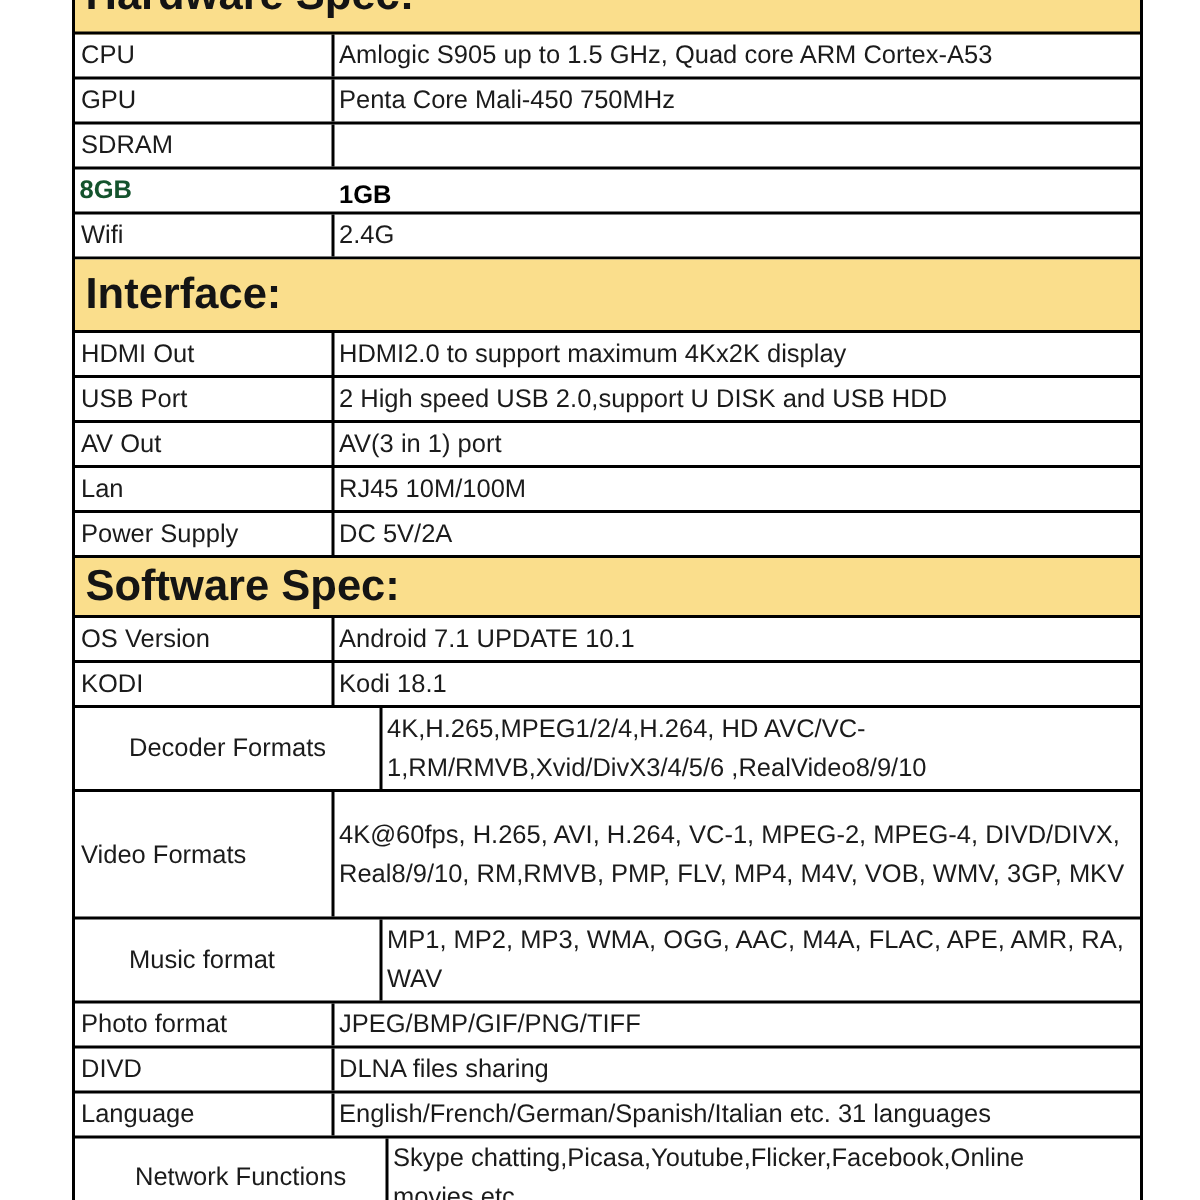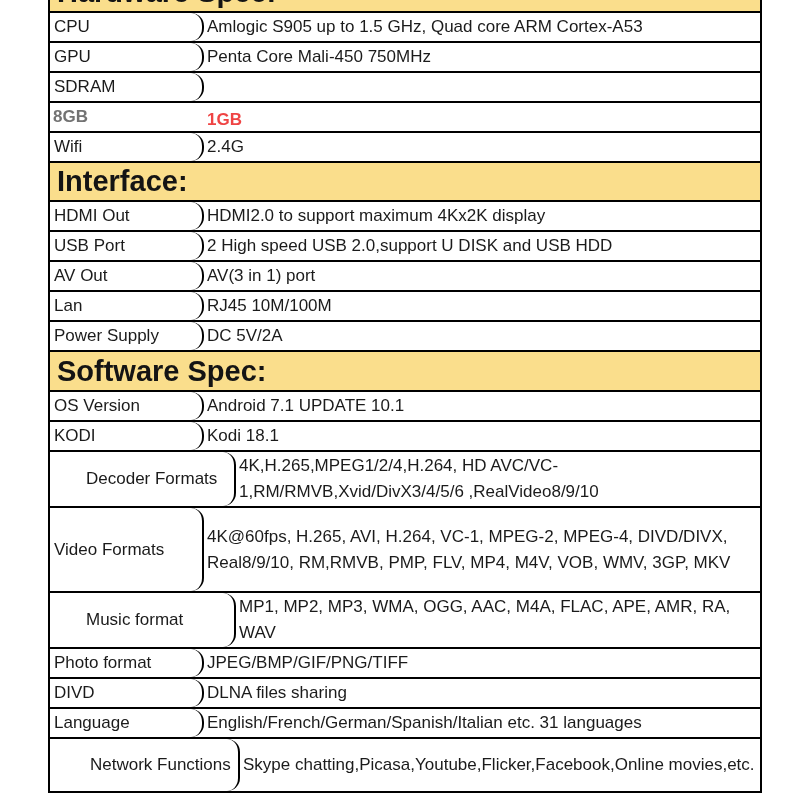--- a/index.html
+++ b/index.html
@@ -19,21 +19,21 @@
   }
   .stage { position: relative; width: 800px; height: 800px; overflow: hidden; }
   .spec-table {
     position: absolute;
     left: 48px; top: -28px;
     width: 714px;
     border: 2px solid var(--border);
     background: #fff;
   }
   .section-header {
-    height: 39px;
+    height: 49px;
     background: var(--header-bg);
     border-bottom: 2px solid var(--border);
     display: flex; align-items: center;
     padding-left: 7px;
     font-size: 29px;
     font-weight: bold;
     letter-spacing: 0px;
     color: #141414;
   }
   .section-header.sw { height: 40px; }
@@ -42,25 +42,24 @@
     border-bottom: 2px solid var(--border);
     min-height: 30px;
   }
   .row:last-child { border-bottom: none; }
   .cell {
     display: flex; align-items: center;
     font-size: 17px;
     line-height: 26px;
   }
   .label {
-    width: 154px;
+    width: 173px;
     border-right: 2px solid var(--border);
     padding: 1px 2px 1px 4px;
     flex-shrink: 0;
-    border-radius: 13px;
   }
   .value {
     flex: 1;
     padding: 1px 4px 1px 3px;
   }
   .hl { font-weight: bold; }
   .row-1l { height: 30px; }
   .row-2l { height: 56px; padding-left: 32px; }
   .row-3l { height: 85px; }
   .row-2s { height: 52px; padding-left: 36px; }
@@ -76,24 +75,24 @@
     <div class="row row-1l">
       <div class="cell label">CPU</div>
       <div class="cell value">Amlogic S905 up to 1.5 GHz, Quad core ARM Cortex-A53</div>
     </div>
     <div class="row row-1l">
       <div class="cell label">GPU</div>
       <div class="cell value">Penta Core Mali-450 750MHz</div>
     </div>
     <div class="row row-1l">
       <div class="cell label">SDRAM</div>
-      <div class="cell value hl" style="color: #ef4444; margin-top: 46px;">1GB</div>
+      <div class="cell value hl" style="color: #000000; margin-top: 46px;">1GB</div>
     </div>
     <div class="row row-1l">
-      <div class="cell value hl" style="color: #737373;">8GB</div>
+      <div class="cell value hl" style="color: #14532d;">8GB</div>
     </div>
     <div class="row row-1l">
       <div class="cell label">Wifi</div>
       <div class="cell value">2.4G</div>
     </div>
 
     <div class="section-header">Interface:</div>
 
     <div class="row row-1l">
       <div class="cell label">HDMI Out</div>

